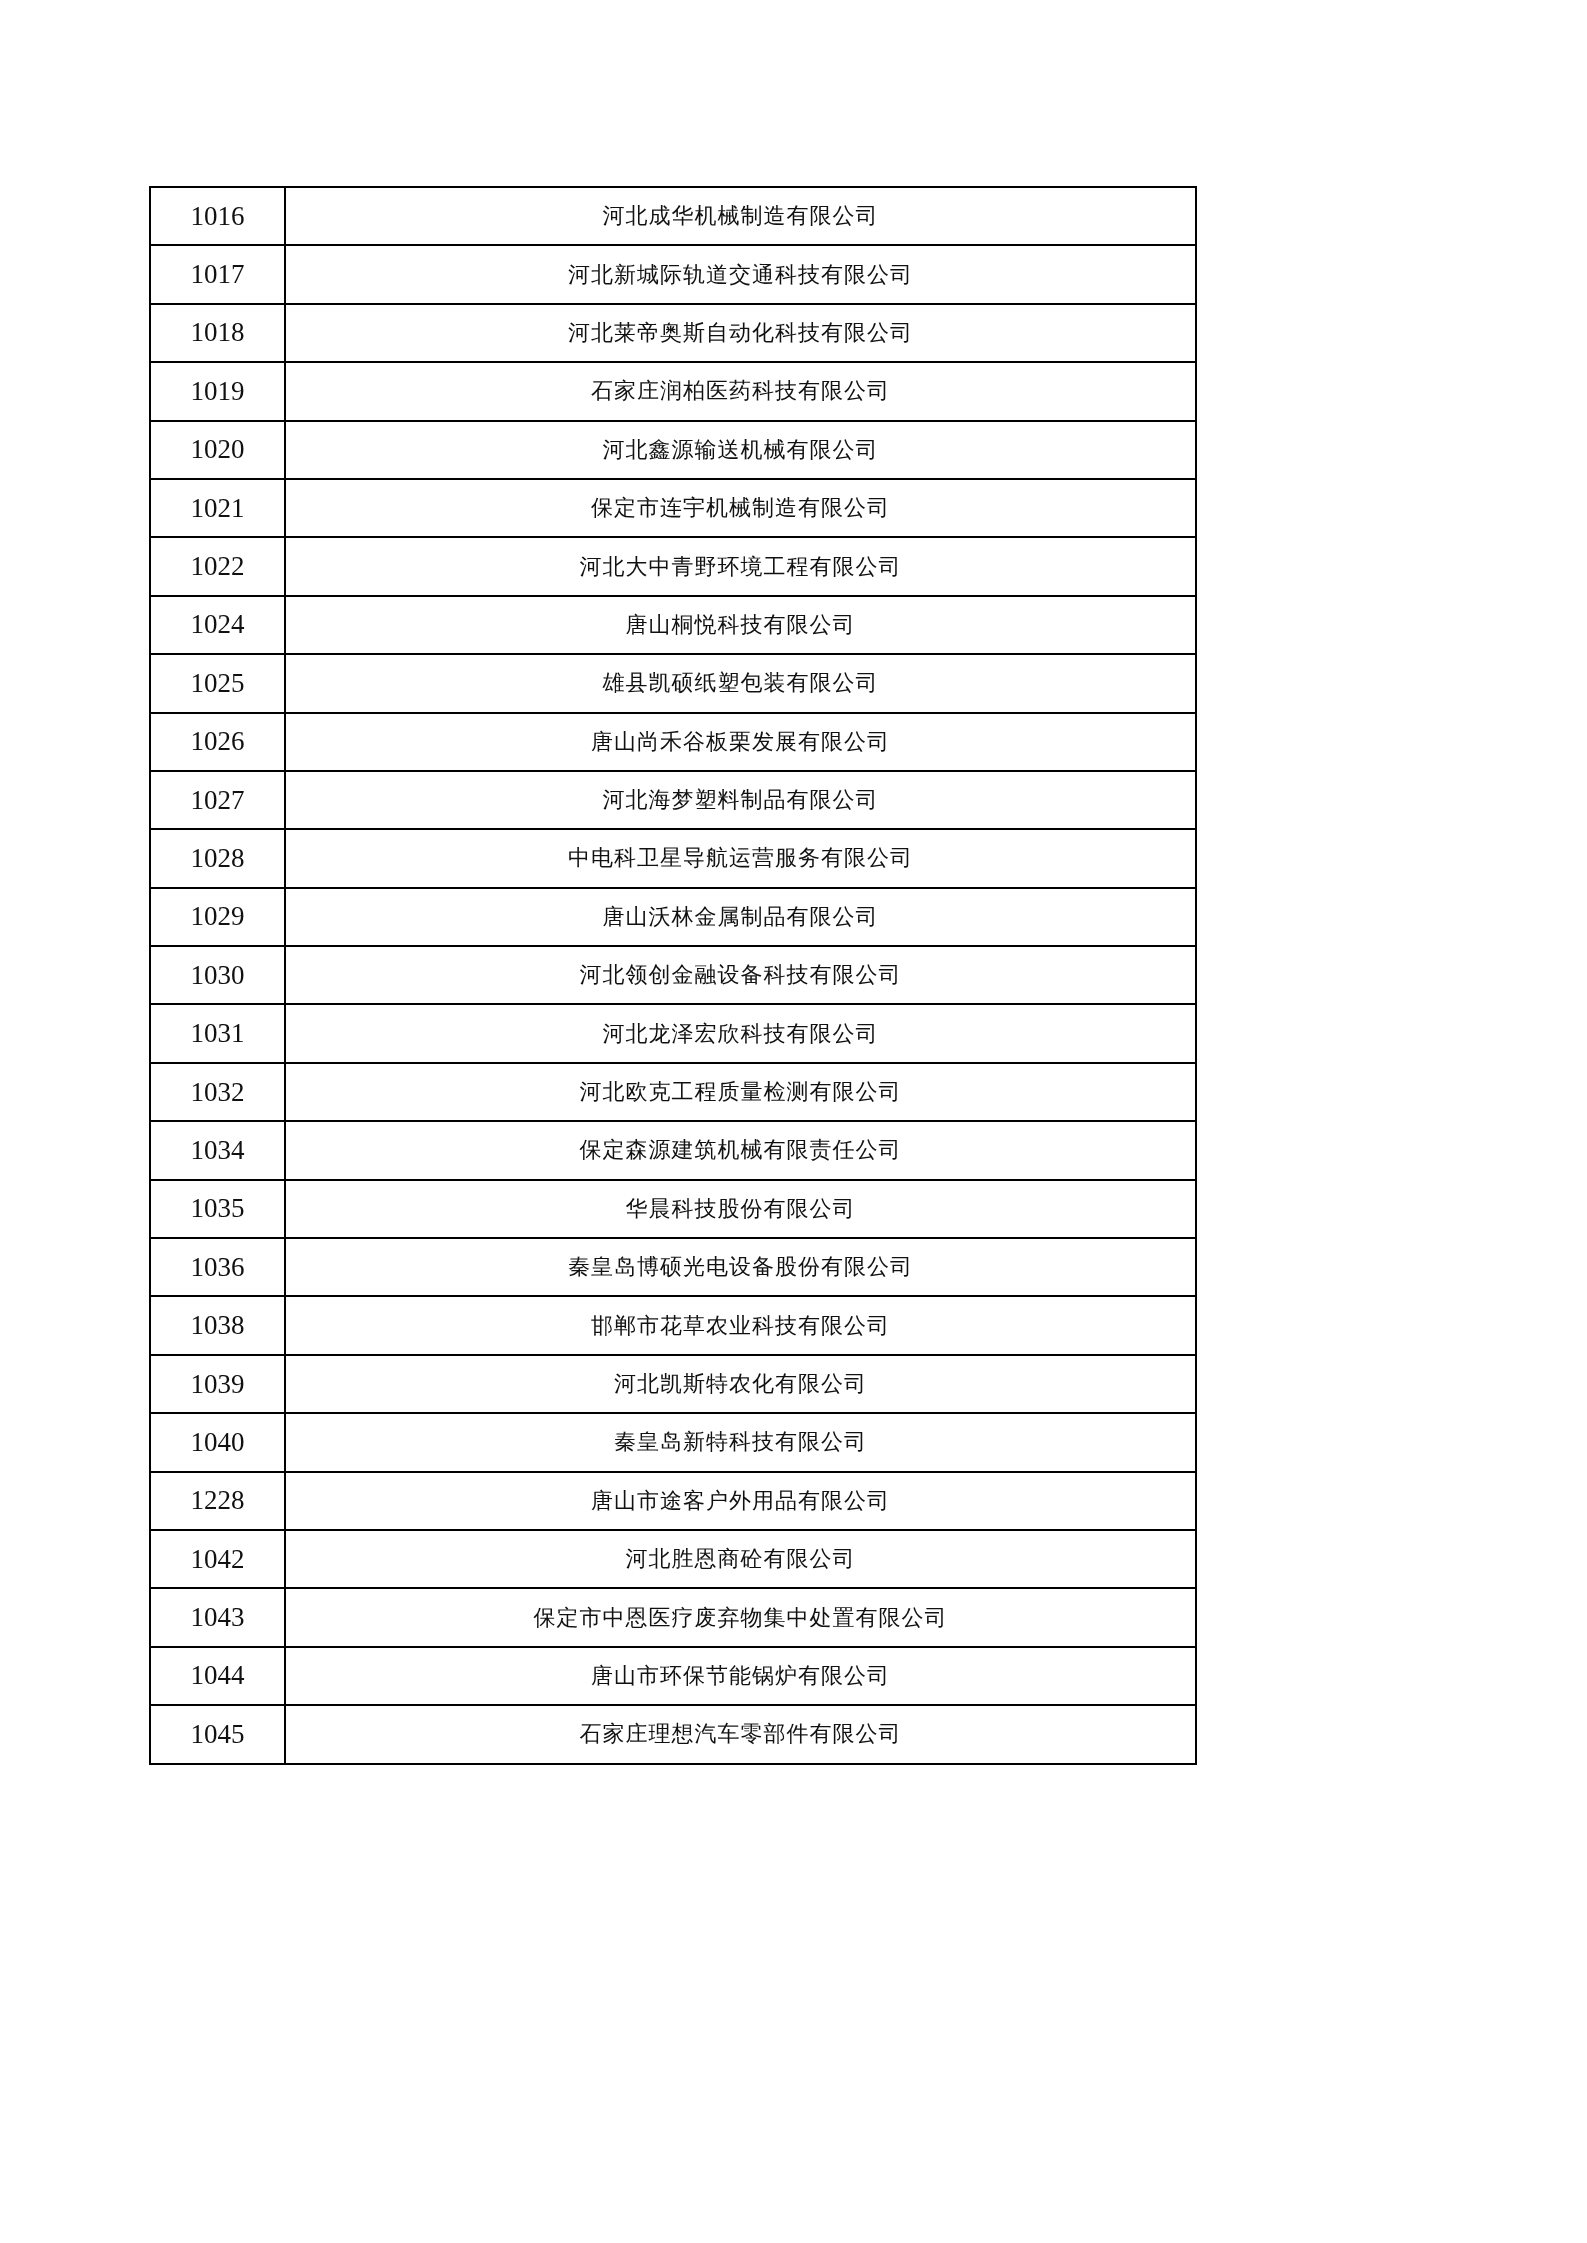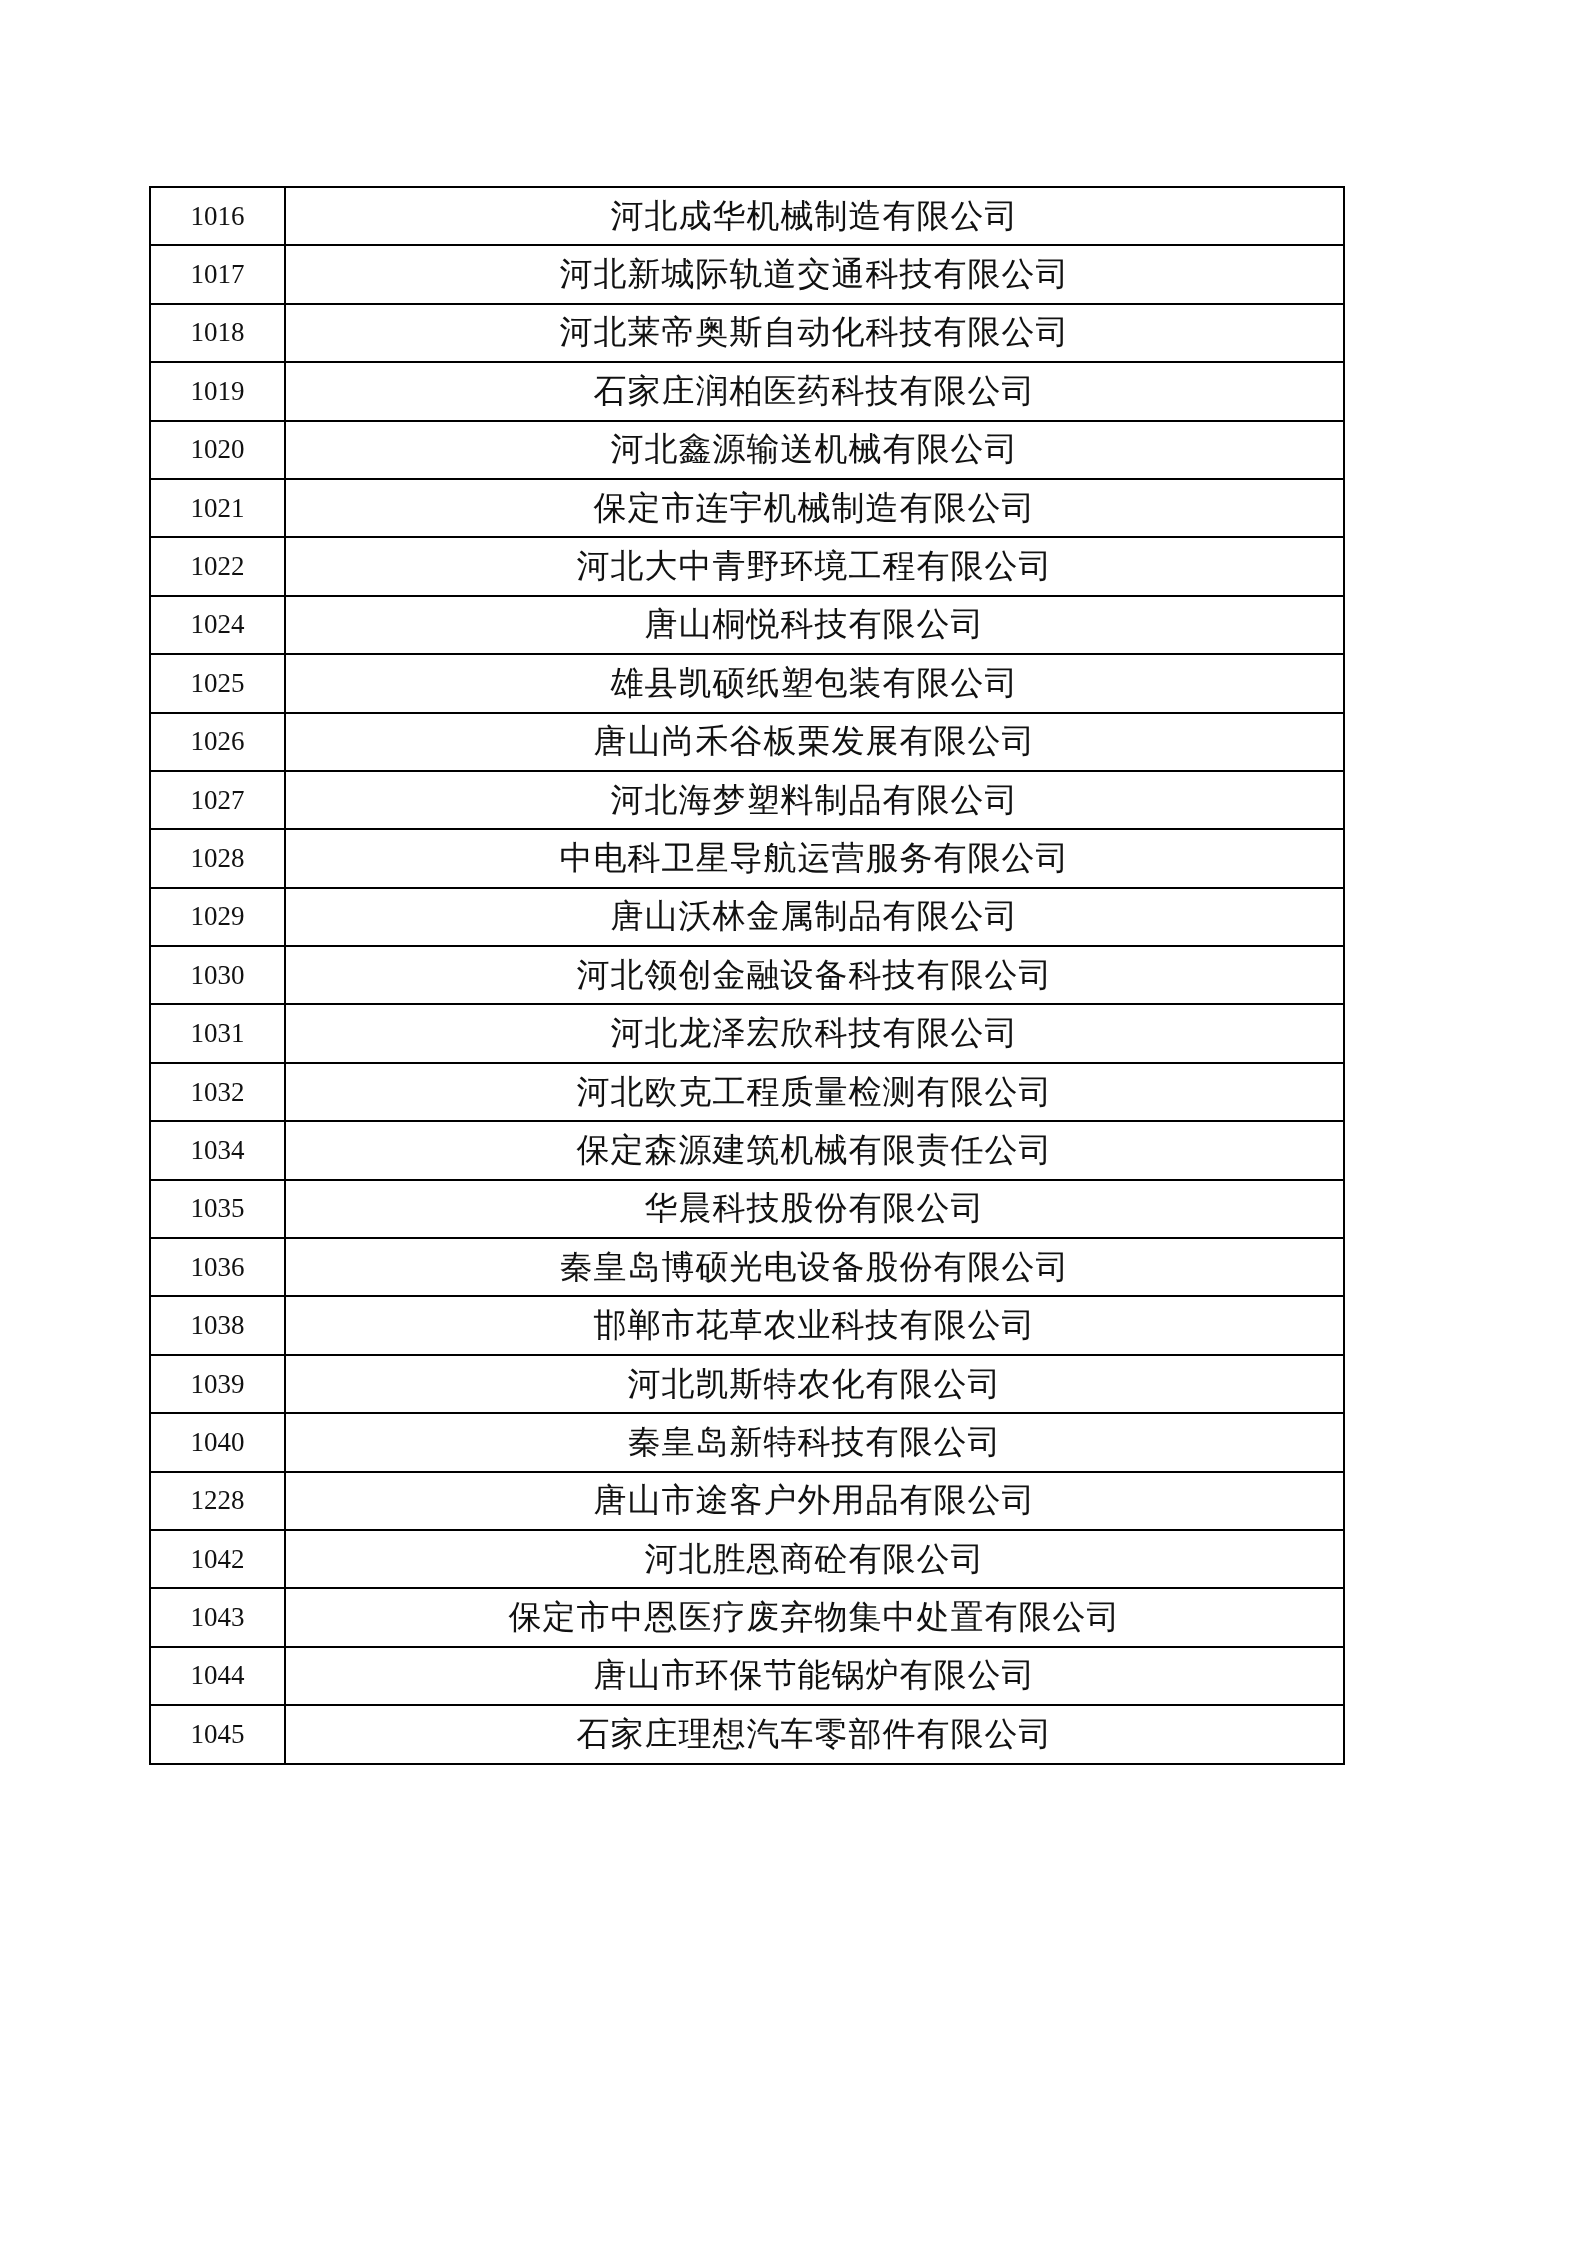--- a/index.html
+++ b/index.html
@@ -2,40 +2,40 @@
 <html><head>
 <meta charset="utf-8">
 <style>
   html, body { margin: 0; padding: 0; background: #ffffff; }
   body { width: 1587px; height: 2243px; position: relative; overflow: hidden; }
   .page { position: absolute; left: 0; top: 0; width: 1587px; height: 2243px; background: #ffffff; }
   table.list {
     position: absolute;
     left: 149px;
     top: 186px;
-    width: 1196px;
+    width: 1048px;
     border-collapse: collapse;
     table-layout: fixed;
   }
   table.list td {
     border: 2.5px solid #000000;
     height: 56.4px;
     padding: 0;
     text-align: center;
     vertical-align: middle;
     color: #111111;
   }
   td.num {
     width: 133px;
     font-family: "Liberation Serif", "DejaVu Serif", serif;
     font-size: 27px;
   }
   td.name {
     font-family: "DejaVu Sans", "Liberation Sans", sans-serif;
-    font-size: 33px;
+    font-size: 22px;
     letter-spacing: 1px;
     border-radius: 7px;
   }
 </style>
 </head>
 <body>
 
 <div class="page">
   <table class="list">
     <tbody id="rows">

